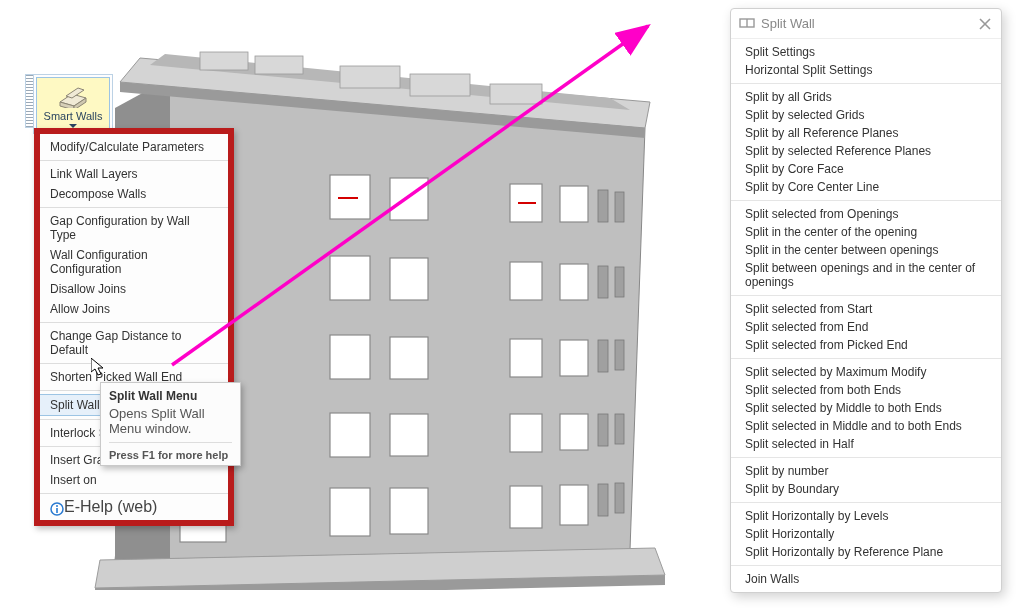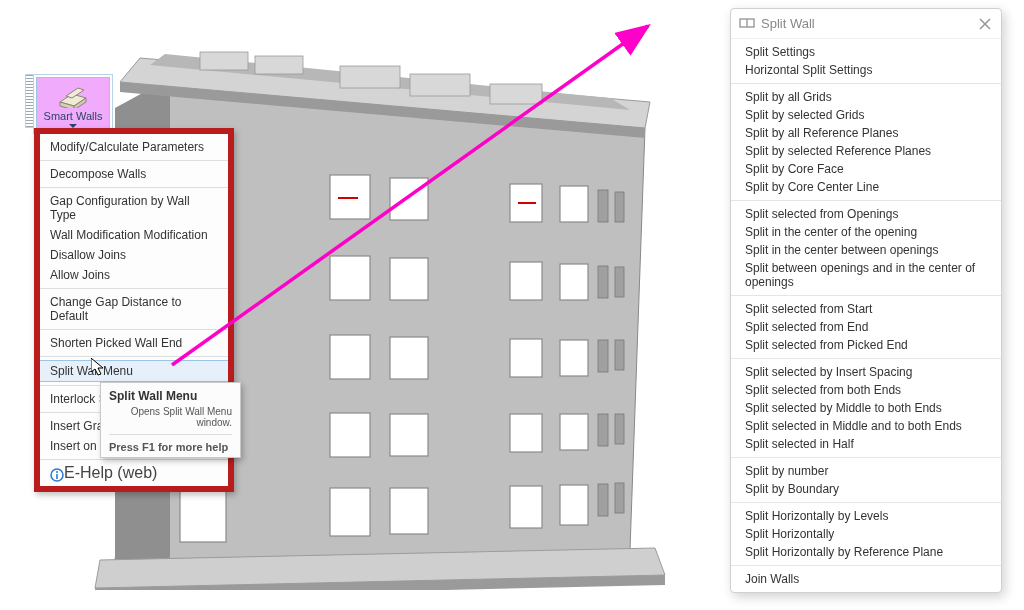--- a/index.html
+++ b/index.html
@@ -35,21 +35,21 @@
     top: 74px;
     width: 8px;
     height: 54px;
     background: repeating-linear-gradient(
       0deg, #9aa8b6 0 1px, transparent 1px 3px
     );
     border: 1px solid #bcd2e5;
     border-right: none;
   }
   .sw-button {
-    background: #f0abfc;
+    background: #fef9c3;
     border: 1px solid #9cc4e4;
     margin: 2px;
     display: flex;
     flex-direction: column;
     align-items: center;
     padding: 4px 2px 2px 2px;
     cursor: default;
   }
   .sw-button .icon-wrap {
     width: 34px;
@@ -100,21 +100,21 @@
     position: absolute;
     left: 100px;
     top: 382px;
     width: 141px;
     background: #fcfcfc;
     border: 1px solid #c9c9c9;
     box-shadow: 2px 3px 6px rgba(0,0,0,0.25);
     padding: 6px 8px 4px 8px;
   }
   .tooltip .title { font-weight: 600; font-size: 12px; margin-bottom: 3px; }
-  .tooltip .desc { font-size: 10px; color: #555; padding-bottom: 6px; text-align: right; }
+  .tooltip .desc { font-size: 13px; color: #555; padding-bottom: 6px; }
   .tooltip .hint {
     border-top: 1px solid #ddd;
     font-size: 11px;
     color: #555;
     padding-top: 6px;
     font-weight: 600;
   }
   .split-panel {
     position: absolute;
     right: 22px;
@@ -251,25 +251,26 @@
     <span class="label">Smart Walls</span>
     <div class="chevron"></div>
   </div>
 </div>
 
 <div class="dropdown-menu" id="dropdown">
     <div class="group">
       <div class="item">Modify/Calculate Parameters</div>
     </div>
     <div class="group sep">
+      <div class="item">Link Wall Layers</div>
       <div class="item">Decompose Walls</div>
     </div>
     <div class="group sep">
       <div class="item">Gap Configuration by Wall Type</div>
-      <div class="item">Wall Modification Modification</div>
+      <div class="item">Wall Configuration Configuration</div>
       <div class="item">Disallow Joins</div>
       <div class="item">Allow Joins</div>
     </div>
     <div class="group sep">
       <div class="item">Change Gap Distance to Default</div>
     </div>
     <div class="group sep">
       <div class="item">Shorten Picked Wall End</div>
     </div>
     <div class="group sep">
@@ -337,21 +338,21 @@
         <div class="item">Split in the center of the opening</div>
         <div class="item">Split in the center between openings</div>
         <div class="item">Split between openings and in the center of openings</div>
       </div>
       <div class="group">
         <div class="item">Split selected from Start</div>
         <div class="item">Split selected from End</div>
         <div class="item">Split selected from Picked End</div>
       </div>
       <div class="group">
-        <div class="item">Split selected by Insert Spacing</div>
+        <div class="item">Split selected by Maximum Modify</div>
         <div class="item">Split selected from both Ends</div>
         <div class="item">Split selected by Middle to both Ends</div>
         <div class="item">Split selected in Middle and to both Ends</div>
         <div class="item">Split selected in Half</div>
       </div>
       <div class="group">
         <div class="item">Split by number</div>
         <div class="item">Split by Boundary</div>
       </div>
       <div class="group">

